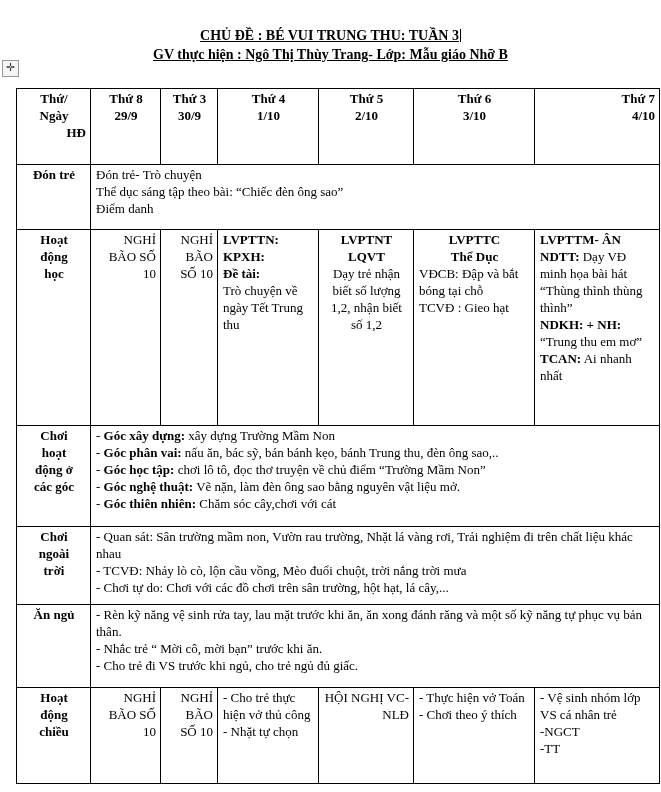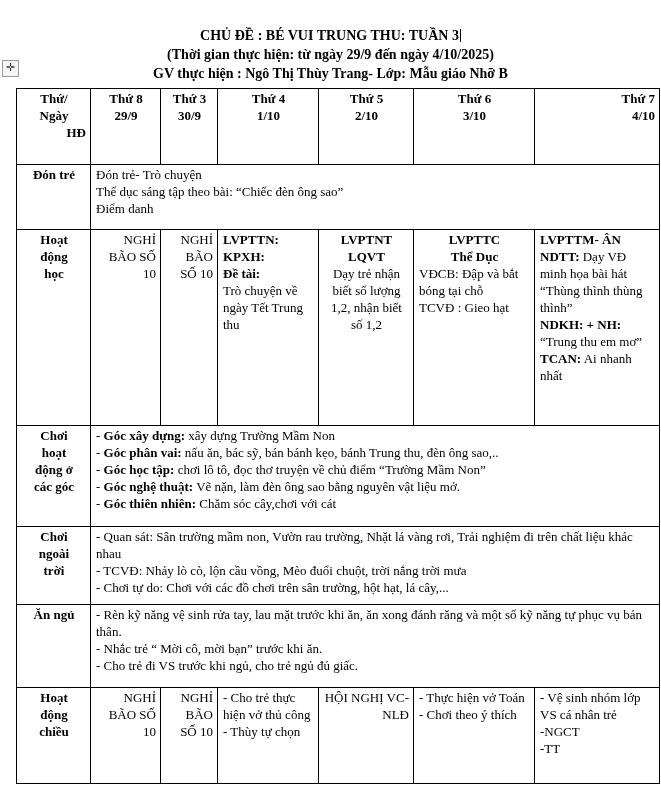--- a/index.html
+++ b/index.html
@@ -1,21 +1,21 @@
 <!DOCTYPE html>
 <html><head>
 <meta charset="utf-8">
 <style>
   html,body{margin:0;padding:0;background:#fff;}
   .page{
     position:relative;width:661px;height:792px;background:#ffffff;
     font-family:"Liberation Serif","DejaVu Serif",serif;color:#000;overflow:hidden;
   }
   .titles{position:absolute;left:0;top:26px;width:661px;text-align:center;}
-  .title-line{font-weight:bold;font-size:14px;line-height:19px;white-space:pre;}
+  .title-line{font-weight:bold;font-size:14px;line-height:19px;white-space:pre;text-decoration:underline;}
   .caret{display:inline-block;width:0;border-left:1.5px solid #000;height:13px;vertical-align:-2px;margin-left:1px;}
   .move-handle{
     position:absolute;left:2px;top:60px;width:15px;height:15px;
     border:1px solid #999;background:#f5f5f5;color:#333;
     font-size:11px;line-height:14px;text-align:center;
     font-family:"DejaVu Sans",sans-serif;cursor:move;
   }
   table.sched{
     position:absolute;left:16px;top:88px;width:643px;
     border-collapse:collapse;table-layout:fixed;
@@ -42,21 +42,20 @@
 </style>
 </head>
 <body>
 
 <div class="page">
 
   <div class="move-handle">✛</div>
 
   <div class="titles">
     <div class="title-line"><span>CHỦ ĐỀ : BÉ VUI TRUNG THU: TUẦN 3</span><span class="caret"></span></div>
-    <div class="title-line">(Thời gian thực hiện: từ ngày 29/9 đến ngày 4/10/2025)</div>
     <div class="title-line">GV thực hiện : Ngô Thị Thùy Trang- Lớp: Mẫu giáo Nhỡ B</div>
   </div>
 
   <table class="sched">
     <colgroup>
       <col style="width:74px">
         <col style="width:70px">
         <col style="width:57px">
       <col style="width:101px">
         <col style="width:95px">
@@ -180,21 +179,21 @@
     <tr class="r-chieu">
       <td class="lab">
         <div>Hoạt</div>
         <div>động</div>
         <div>chiều</div>
       </td>
       <td class="nghi">NGHỈ BÃO SỐ 10</td>
       <td class="nghi">NGHỈ BÃO SỐ 10</td>
       <td>
         <div>- Cho trẻ thực hiện vở thủ công</div>
-        <div>- Thùy tự chọn</div>
+        <div>- Nhặt tự chọn</div>
       </td>
       <td class="nghi">HỘI NGHỊ VC-NLĐ</td>
       <td>
         <div>- Thực hiện vở Toán</div>
         <div>- Chơi theo ý thích</div>
       </td>
       <td>
         <div>- Vệ sinh nhóm lớp</div>
         <div>VS cá nhân trẻ</div>
         <div>-NGCT</div>

